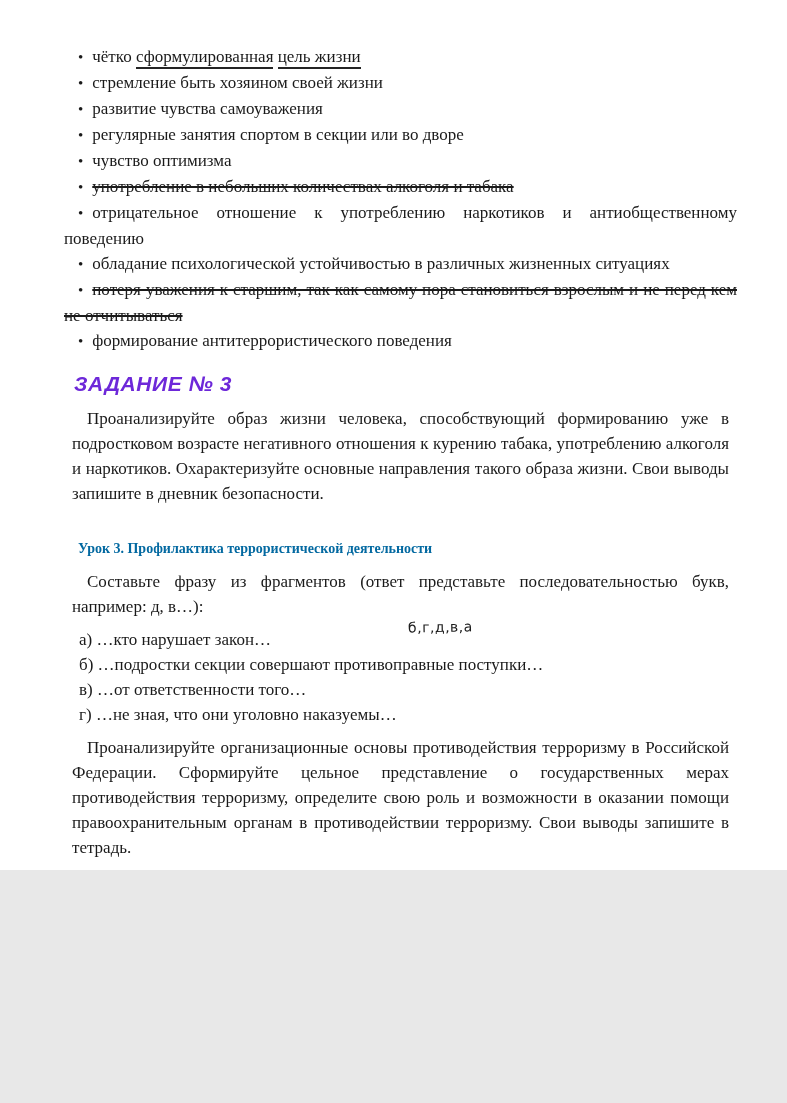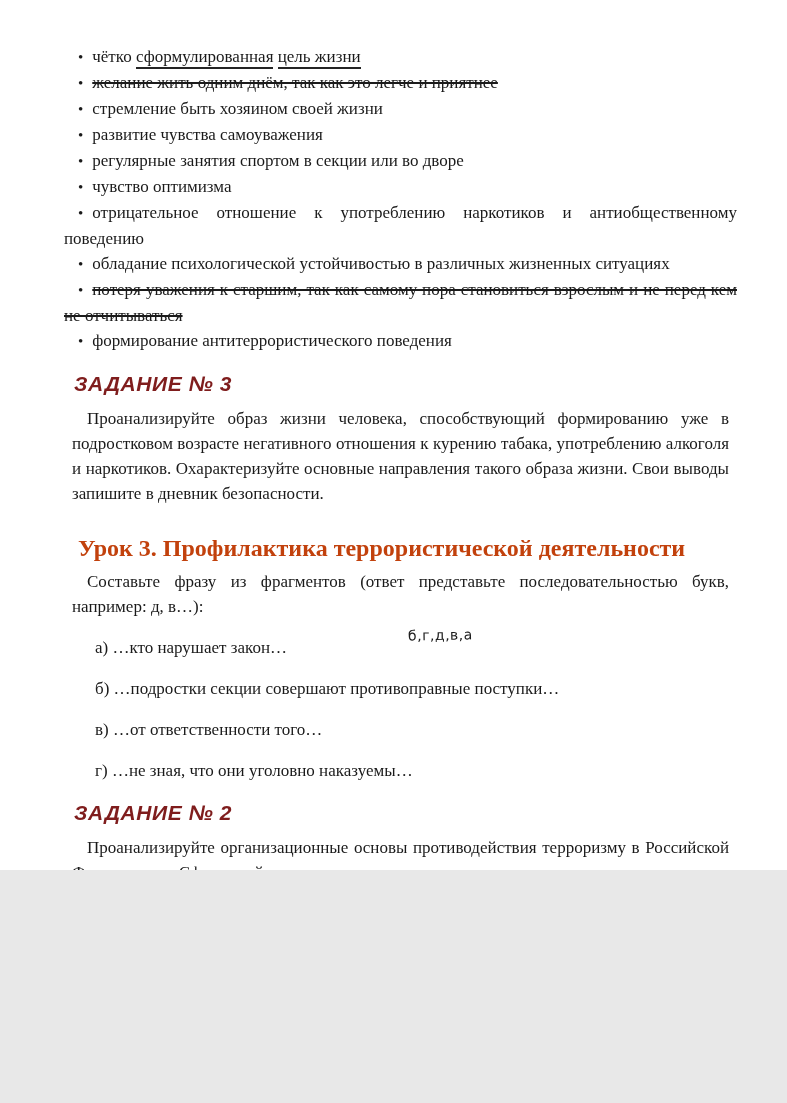--- a/index.html
+++ b/index.html
@@ -39,40 +39,40 @@
     padding-bottom: 1px;
   }
   
   .task-heading {
     font-family: "Liberation Sans", sans-serif;
     font-weight: bold;
     font-style: italic;
     font-size: 21px;
     letter-spacing: 0.6px;
     margin: 17px 0 10px 10px;
-    color: #7f1d1d;
+    color: #6d28d9;
   }
   .lesson-heading {
     font-family: "Liberation Serif", serif;
     font-weight: bold;
-    font-size: 24px;
+    font-size: 14px;
     margin: 30px 0 6px 0;
     text-indent: 14px;
-    color: #c2410c;
+    color: #0369a1;
   }
   
   .para {
     margin: 8px;
     text-align: justify;
     text-indent: 15px;
   }
   
   .frag-list { position: relative; margin: 0; }
   .frag-list p.frag {
-    margin: 16px;
+    margin: 0;
     text-indent: 15px;
   }
   .handwriting {
     position: absolute;
     top: -12px;
     left: 344px;
     font-family: "DejaVu Sans", sans-serif;
     font-size: 14px;
     letter-spacing: 0.5px;
     color: #1c1c1c;
@@ -97,25 +97,25 @@
     filter: blur(1.5px);
   }
 </style>
 </head>
 <body>
 
 <div class="page">
 
   <section class="bullets">
     <p class="li"><span class="marker">•</span><span><span>чётко </span><span class="hand-u">сформулированная</span><span> </span><span class="hand-u">цель жизни</span></span></p>
-    <p class="li"><span class="marker">•</span><span class="struck">желание жить одним днём, так как это легче и приятнее</span></p>
     <p class="li"><span class="marker">•</span><span>стремление быть хозяином своей жизни</span></p>
     <p class="li"><span class="marker">•</span><span>развитие чувства самоуважения</span></p>
     <p class="li"><span class="marker">•</span><span>регулярные занятия спортом в секции или во дворе</span></p>
     <p class="li"><span class="marker">•</span><span>чувство оптимизма</span></p>
+    <p class="li"><span class="marker">•</span><span class="struck">употребление в небольших количествах алкоголя и табака</span></p>
     <p class="li"><span class="marker">•</span><span>отрицательное отношение к употреблению наркотиков и антиобщественному поведению</span></p>
     <p class="li"><span class="marker">•</span><span>обладание психологической устойчивостью в различных жизненных ситуациях</span></p>
     <p class="li"><span class="marker">•</span><span class="struck">потеря уважения к старшим, так как самому пора становиться взрослым и не перед кем не отчитываться</span></p>
     <p class="li"><span class="marker">•</span><span>формирование антитеррористического поведения</span></p>
   </section>
 
   <h2 class="task-heading">ЗАДАНИЕ № 3</h2>
   <p class="para">Проанализируйте образ жизни человека, способствующий формированию уже в подростковом возрасте негативного отношения к курению табака, употреблению алкоголя и наркотиков. Охарактеризуйте основные направления такого образа жизни. Свои выводы запишите в дневник безопасности.</p>
 
   <h2 class="lesson-heading">Урок 3. Профилактика террористической деятельности</h2>
@@ -123,19 +123,18 @@
   <p class="para">Составьте фразу из фрагментов (ответ представьте последовательностью букв, например: д, в…):</p>
 
   <div class="frag-list">
     <span class="handwriting">б,г,д,в,а</span>
     <p class="frag">а) …кто нарушает закон…</p>
     <p class="frag">б) …подростки секции совершают противоправные поступки…</p>
     <p class="frag">в) …от ответственности того…</p>
     <p class="frag">г) …не зная, что они уголовно наказуемы…</p>
   </div>
 
-  <h2 class="task-heading">ЗАДАНИЕ № 2</h2>
   <p class="para">Проанализируйте организационные основы противодействия терроризму в Российской Федерации. Сформируйте цельное представление о государственных мерах противодействия терроризму, определите свою роль и возможности в оказании помощи правоохранительным органам в противодействии терроризму. Свои выводы запишите в тетрадь.</p>
 
   <span class="page-number">58</span>
   <div class="scan-band"></div>
 
 </div>
 
 </body></html>

